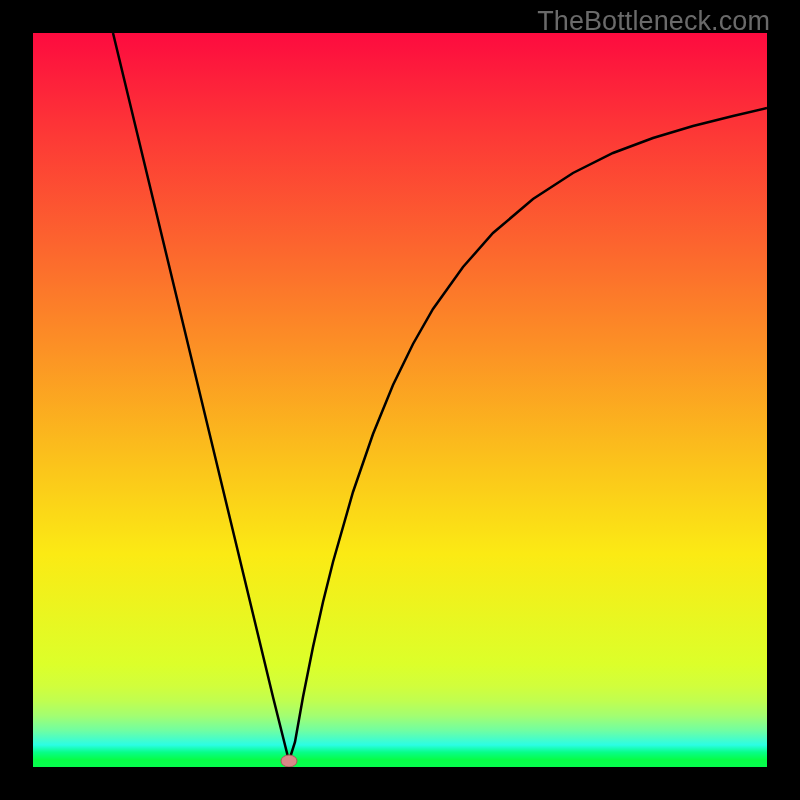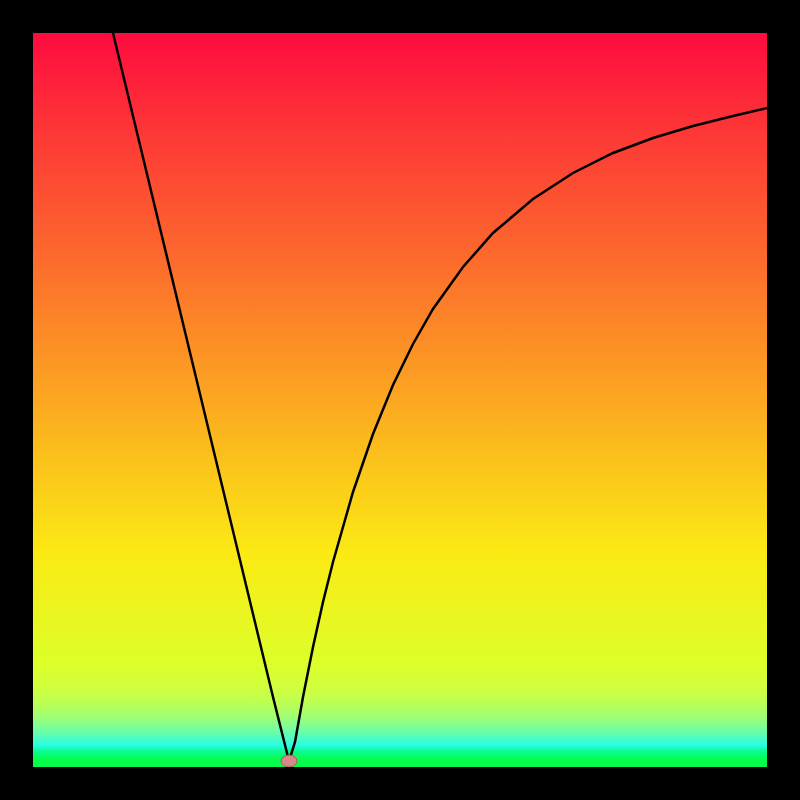--- a/index.html
+++ b/index.html
@@ -46,20 +46,21 @@
     font-family: Arial, Helvetica, sans-serif;
     font-size: 27px;
     font-weight: 400;
     letter-spacing: 0.1px;
   }
 </style>
 </head>
 <body>
 
 <div class="container">
+  <div class="watermark">TheBottleneck.com</div>
   <div class="plot-area">
     <svg class="gradient-bg" viewBox="0 0 734 734" preserveAspectRatio="none">
       <defs>
         <linearGradient id="bg-grad" x1="0" y1="0" x2="0" y2="1">
             <stop offset="0%" stop-color="#fd0b3f"></stop>
             <stop offset="14%" stop-color="#fd3936"></stop>
             <stop offset="29%" stop-color="#fc652e"></stop>
             <stop offset="43%" stop-color="#fc9125"></stop>
             <stop offset="57%" stop-color="#fbbe1c"></stop>
             <stop offset="71%" stop-color="#fbea14"></stop>

